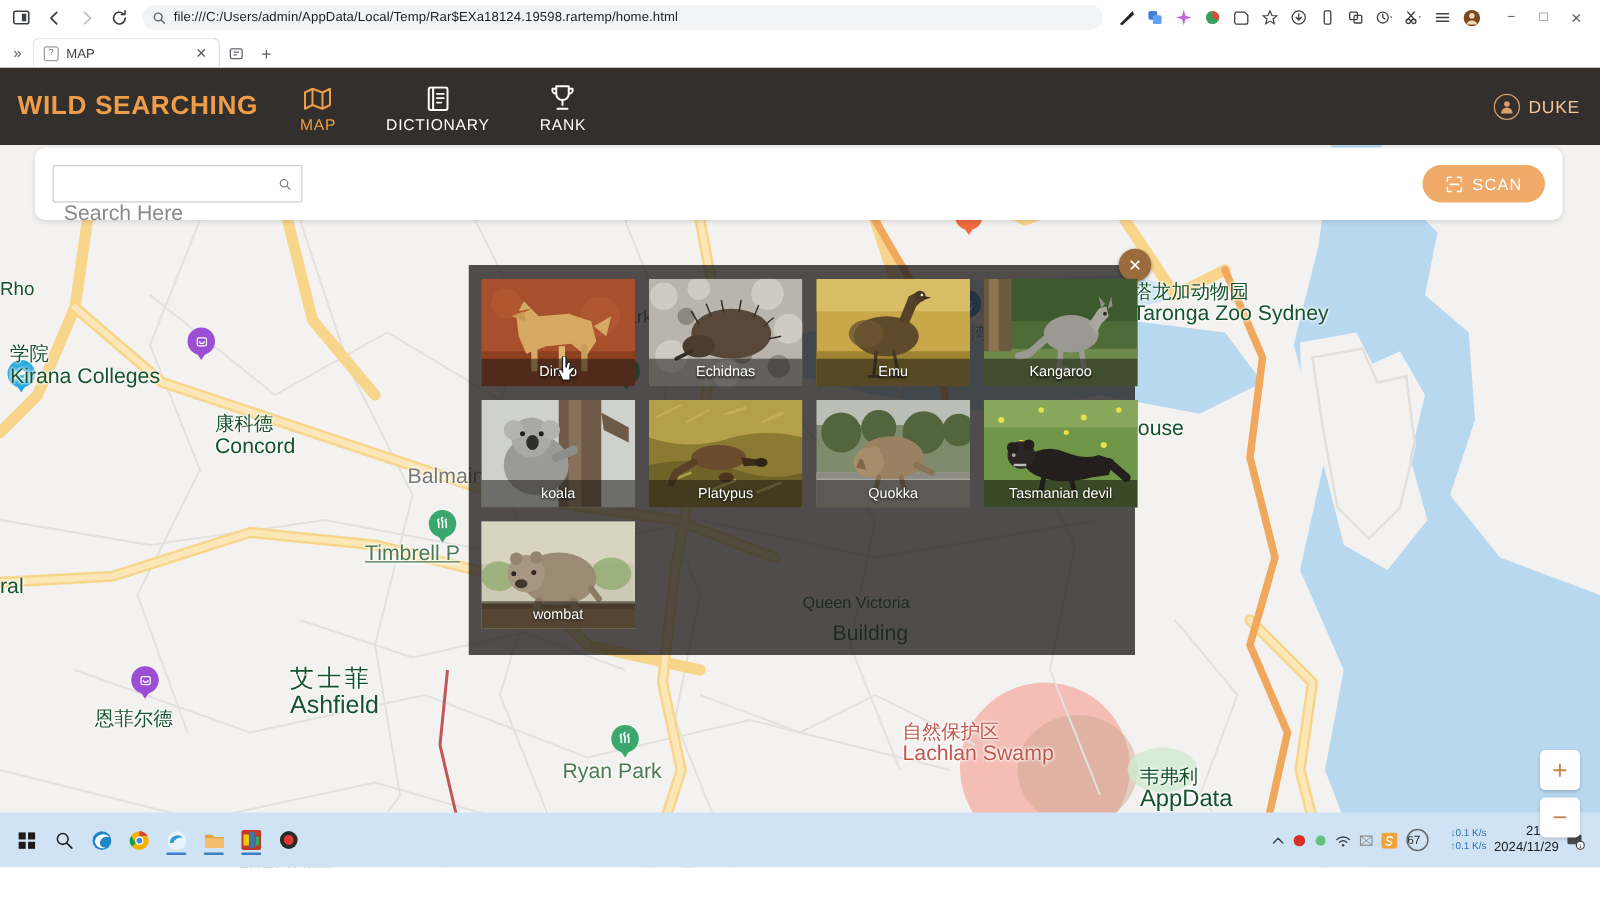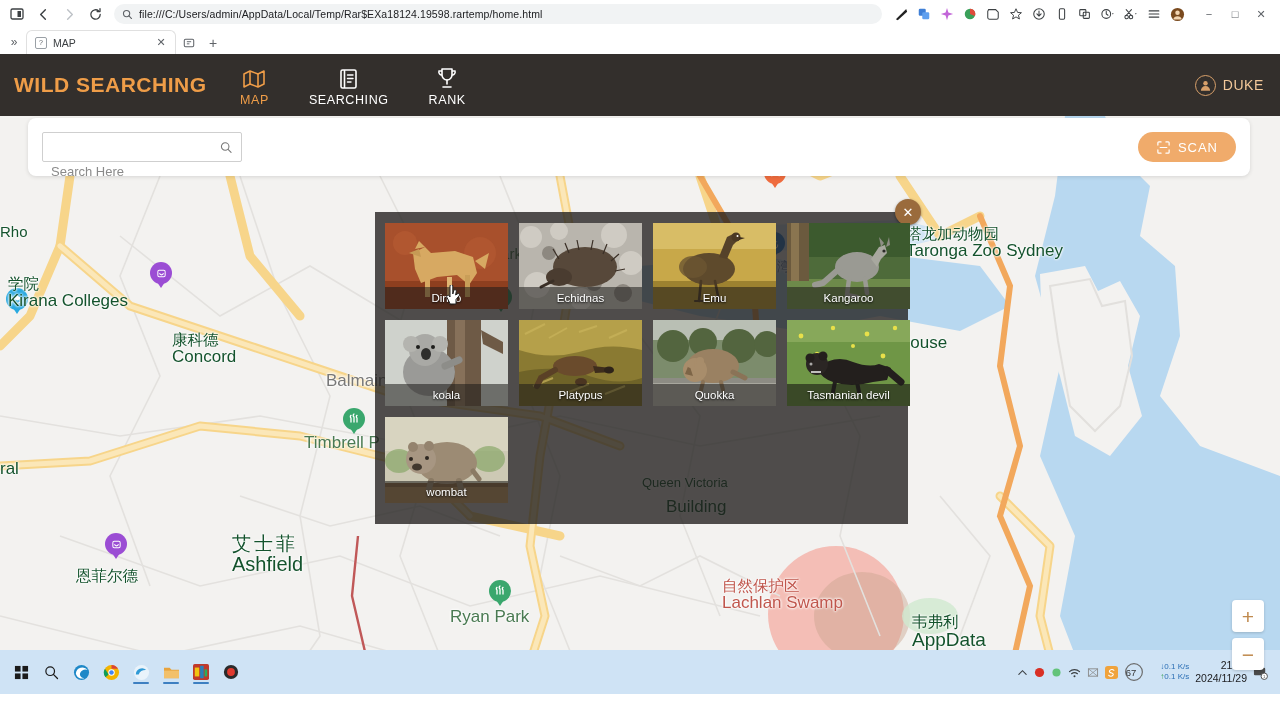--- a/index.html
+++ b/index.html
@@ -116,21 +116,21 @@
   .searchbar {
     position:absolute; top:64px; left:28px; width:1222px; height:58px;
     background:#fff; border-radius:8px; display:flex; align-items:center;
     padding:0 14px; z-index:30; box-shadow:0 1px 4px rgba(0,0,0,.12);
   }
   .search-field {
     width:200px; height:30px; border:1px solid #cfcfcf; border-radius:2px;
     display:flex; align-items:center; padding:0 8px; background:#fff;
   }
   .search-field input {
-    border:none;outline:none;flex:1 1 auto;font-size:13px;color:#7f1d1d;
+    border:none;outline:none;flex:1 1 auto;font-size:17px;color:#7f1d1d;
     font-family:"Liberation Sans",sans-serif; background:transparent; min-width:0;margin-top:48px;
   }
   .search-field input::placeholder{color:#8a8a8a;}
   .scan-btn {
     margin-left:auto; height:30px; padding:0 18px; border-radius:15px;
     background:#f0ab6b; color:#fff; font-size:13px; letter-spacing:1px;
     display:flex;align-items:center;gap:7px;border:none;cursor:pointer;
     font-family:"Liberation Sans",sans-serif;
   }
 
@@ -456,21 +456,21 @@
       <span class="cn">塔龙加动物园</span><span style="font-size:17px">Taronga Zoo Sydney</span>
     </div>
     <div class="map-label" style="left:0px;   top:108px;"><span>Rho</span></div>
     <div class="map-label" style="left:8px;   top:160px;">
       <span class="cn">学院</span><span style="font-size:17px">Kirana Colleges</span>
     </div>
     <div class="map-label" style="left:172px; top:216px;">
       <span class="cn">康科德</span><span style="font-size:17px">Concord</span>
     </div>
     <div class="map-label" style="left:326px; top:256px; font-size:17px; color:#777;"><span>Balmain Glass</span></div>
-    <div class="map-label park" style="left:304px; top:318px;"><span style="font-size:17px">Timbrell P</span></div>
+    <div class="map-label park" style="left:292px; top:318px;text-decoration:underline;"><span style="font-size:17px">Timbrell P</span></div>
     <div class="map-label" style="left:0px;   top:344px;"><span style="font-size:17px">ral</span></div>
     <div class="map-label" style="left:898px; top:218px;"><span style="font-size:17px">House</span></div>
     <div class="map-label" style="left:232px; top:418px;">
       <span class="cn" style="font-size:19px;letter-spacing:3px">艾士菲</span><span style="font-size:20px">Ashfield</span>
     </div>
     <div class="map-label" style="left:76px;  top:452px;">
         <span class="cn">恩菲尔德</span>
       </div>
     <div class="map-label" style="left:642px; top:358px;"><span style="font-size:13px">Queen Victoria</span></div>
     <div class="map-label" style="left:666px; top:382px;"><span style="font-size:17px">Building</span></div>
@@ -721,21 +721,21 @@
         <span class="nav-label">MAP</span>
       </div>
       <div class="nav-item">
         <span class="nav-ico">
           <svg width="19" height="20" viewBox="0 0 19 20">
               <rect x="2" y="1" width="15" height="18" rx="1.6" fill="none" stroke="#fff" stroke-width="1.6"></rect>
               <path d="M5.5 1 V19" stroke="#fff" stroke-width="1.6"></path>
               <path d="M8.5 6 H14 M8.5 9.5 H14 M8.5 13 H12" stroke="#fff" stroke-width="1.4" stroke-linecap="round"></path>
             </svg>
         </span>
-        <span class="nav-label">SEARCHING</span>
+        <span class="nav-label">DICTIONARY</span>
       </div>
       <div class="nav-item">
         <span class="nav-ico">
           <svg width="20" height="21" viewBox="0 0 20 21">
               <path d="M5 1 H15 V7 a5 5 0 0 1-10 0 Z" fill="none" stroke="#fff" stroke-width="1.6" stroke-linejoin="round"></path>
               <path d="M5 3 H2 a3 3 0 0 0 3 4 M15 3 H18 a3 3 0 0 1-3 4" fill="none" stroke="#fff" stroke-width="1.5"></path>
               <path d="M10 12 V16 M6 19 H14" stroke="#fff" stroke-width="1.6" stroke-linecap="round"></path>
             </svg>
         </span>
         <span class="nav-label">RANK</span>

